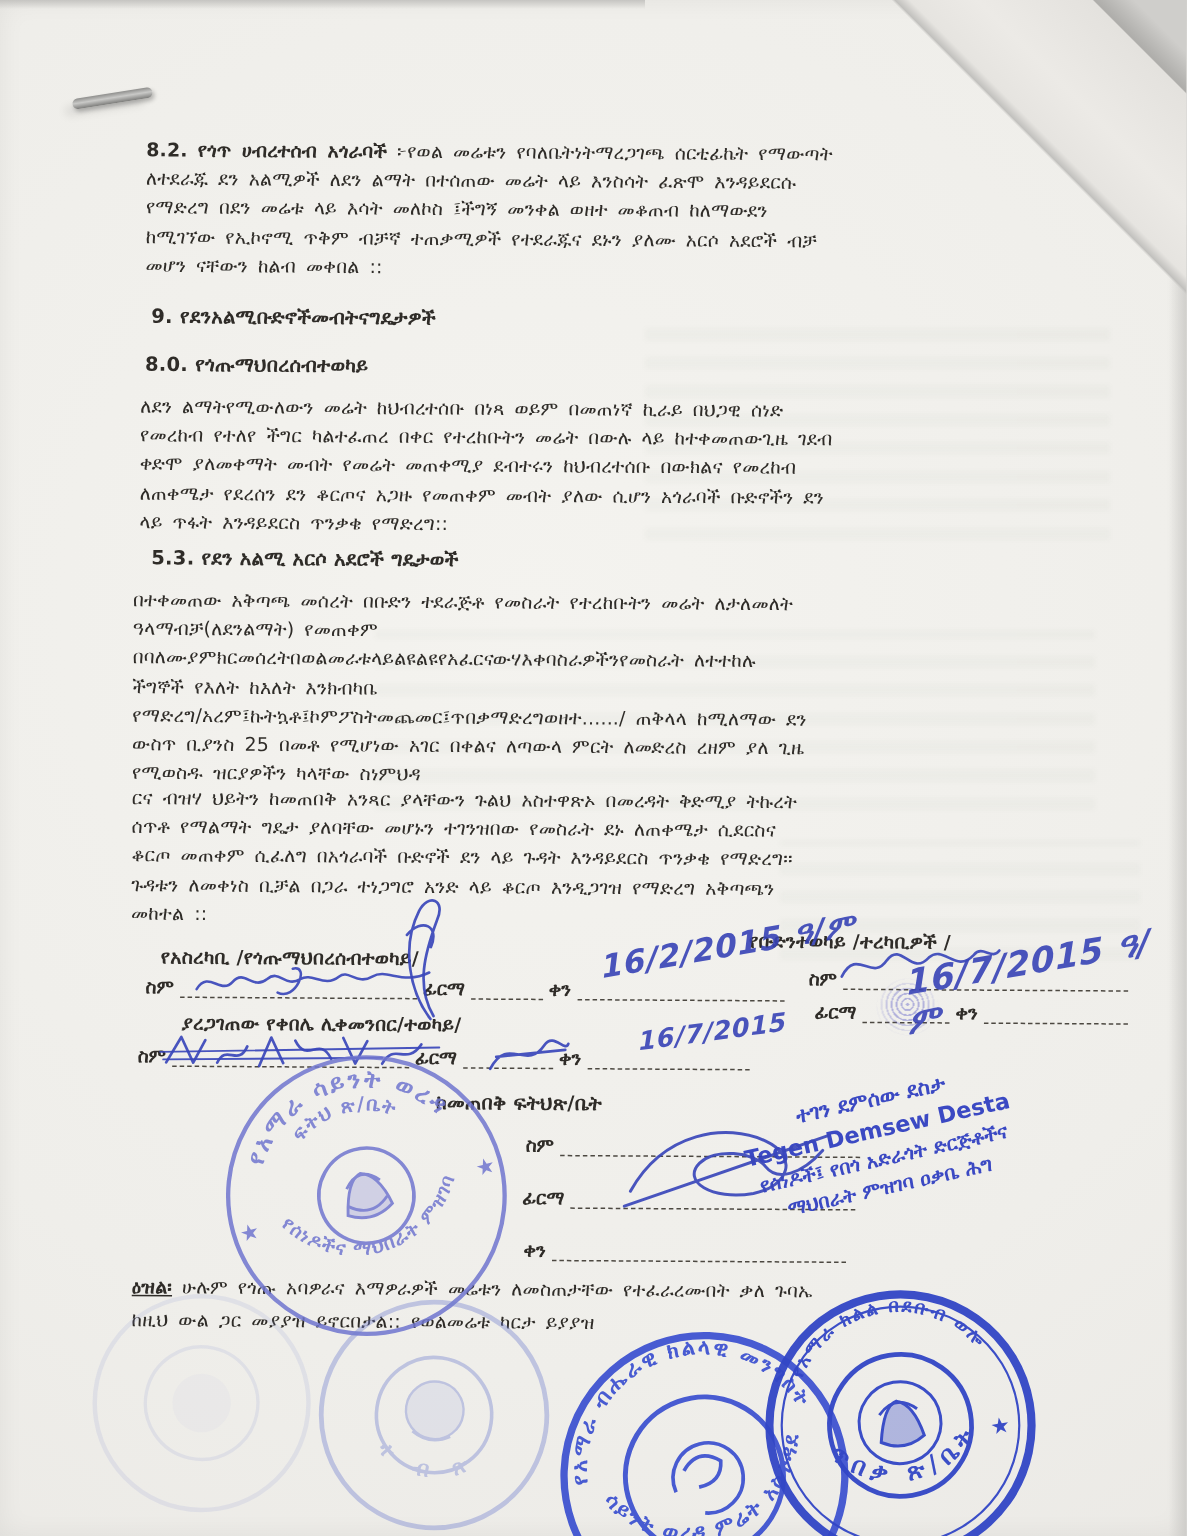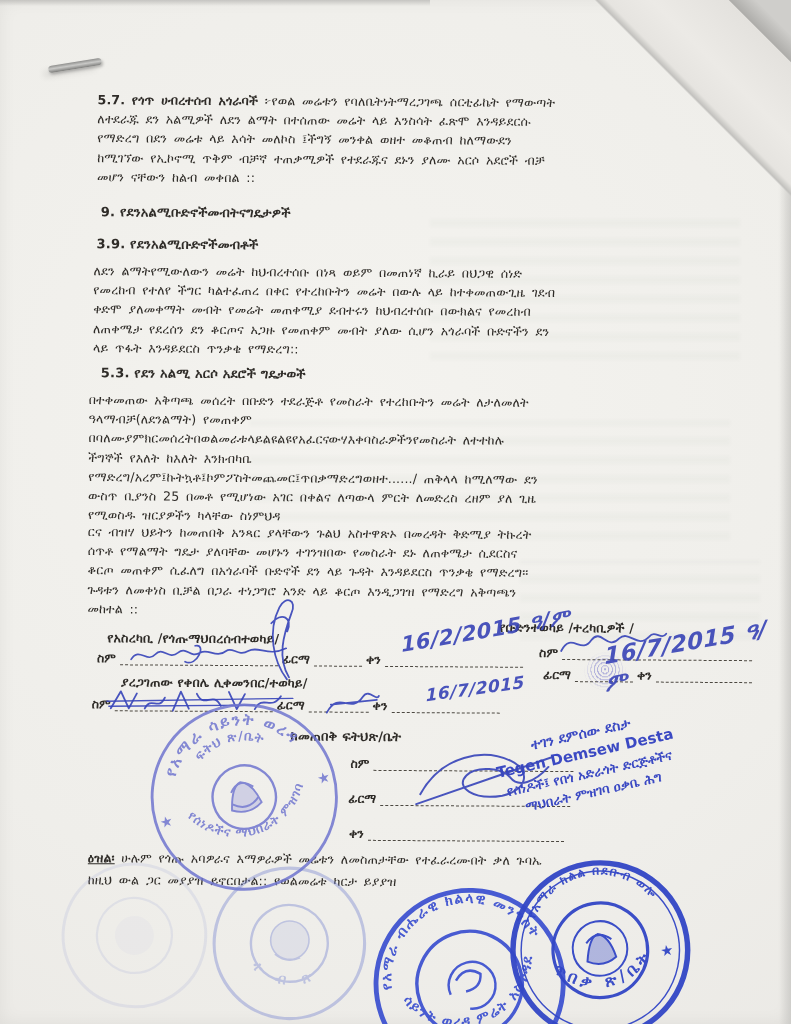--- a/index.html
+++ b/index.html
@@ -64,37 +64,37 @@
   <div class="dogear-tip"></div>
   <div class="staple"></div>
 
   <div class="bleed" style="left:430px;top:210px;width:310px;height:150px;"></div>
   <div class="bleed" style="left:250px;top:420px;width:480px;height:120px;"></div>
   <div class="bleed" style="left:520px;top:560px;width:240px;height:80px;"></div>
 
   <div class="content">
 
     <div class="abs para" style="left:95px;top:92px;width:632px;">
-      <div><span class="h-bold">5.7.</span>
+      <div><span class="h-bold">8.2.</span>
         <span class="h-bold">የጎጥ ሀብረተሰብ አጎራባች</span>
         <span>፦የወል መሬቱን የባለቤትነትማረጋገጫ ሰርቲፊኬት የማውጣት</span></div>
       <div class="lines">ለተደራጁ ደን አልሚዎች ለደን ልማት በተሰጠው መሬት ላይ እንስሳት ፈጽሞ እንዳይደርሱ
 የማድረግ  በደን መሬቱ ላይ እሳት መለኮስ ፤ችግኝ መንቀል ወዘተ መቆጠብ  ከለማውደን
 ከሚገኘው የኢኮኖሚ ጥቅም ብቻኛ ተጠቃሚዎች የተደራጁና ደኑን ያለሙ አርሶ አደሮች ብቻ
 መሆን ናቸውን ከልብ መቀበል ::</div>
     </div>
 
     <div class="abs heading" style="left:99px;top:206px;">
       <span>9.</span>
       <span>የደንአልሚቡድኖችመብትናግዴታዎች</span>
     </div>
 
     <div class="abs heading" style="left:95px;top:238px;">
-      <span>3.9.</span>
-      <span>የደንአልሚቡድኖችመብቶች</span>
+      <span>8.0.</span>
+      <span>የጎጡማህበረሰብተወካይ</span>
     </div>
     <div class="abs para lines" style="left:92px;top:263px;width:640px;">ለደን  ልማትየሚውለውን  መሬት  ከህብረተሰቡ  በነጻ  ወይም  በመጠነኛ  ኪራይ  በህጋዊ  ሰነድ
 የመረከብ  የተለየ  ችግር  ካልተፈጠረ  በቀር  የተረከቡትን  መሬት  በውሉ  ላይ  ከተቀመጠውጊዜ  ገደብ
 ቀድሞ  ያለመቀማት  መብት  የመሬት  መጠቀሚያ  ደብተሩን  ከህብረተሰቡ  በውክልና  የመረከብ
 ለጠቀሜታ  የደረሰን  ደን  ቆርጦና  አጋዙ  የመጠቀም  መብት  ያለው  ሲሆን  አጎራባች  ቡድኖችን  ደን
 ላይ  ጥፋት  እንዳይደርስ  ጥንቃቄ  የማድረግ::</div>
 
     <div class="abs heading" style="left:100px;top:367px;">
       <span>5.3.</span>
       <span>የደን አልሚ አርሶ አደሮች ግዴታወች</span>

